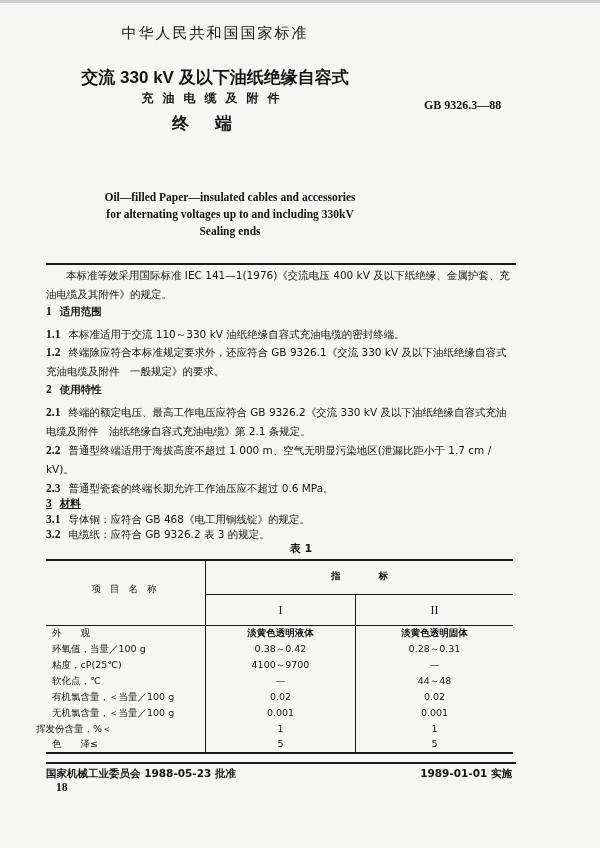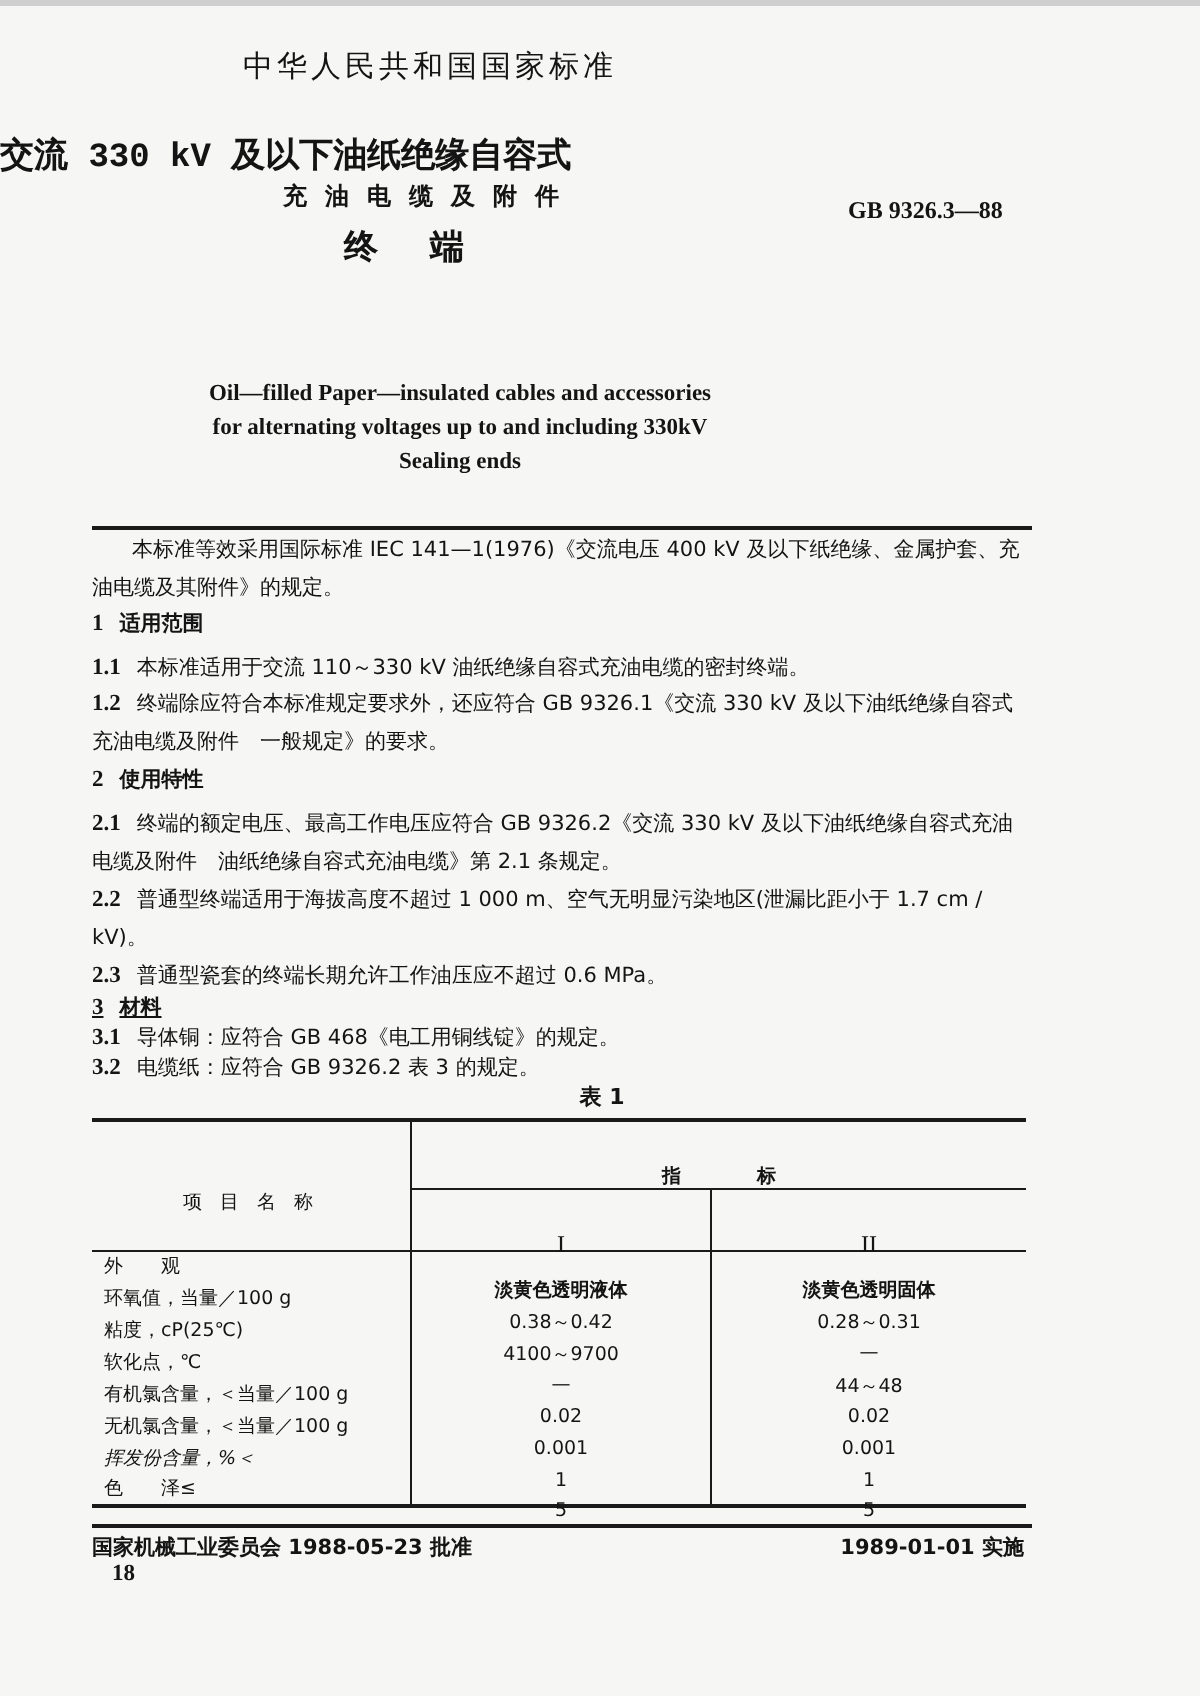--- a/index.html
+++ b/index.html
@@ -5,37 +5,37 @@
   html, body { margin: 0; padding: 0; }
   body {
     width: 600px; height: 848px; position: relative; overflow: hidden;
     background: #f6f6f4;
     font-family: "DejaVu Serif", "Liberation Serif", serif;
     color: #141414;
   }
   .topband { position: absolute; left: 0; top: 0; width: 600px; height: 3px; background: #cfcfcf; }
   .abs { position: absolute; white-space: nowrap; }
   .national { left: 0; width: 430px; top: 24px; text-align: center; font-family: "DejaVu Sans", sans-serif; font-weight: normal; font-size: 15px; letter-spacing: 2px; }
-  .title1 { left: 0; width: 430px; top: 66px; text-align: left; font-family: Liberation Mono, monospace; font-weight: bold; font-size: 17px; }
+  .title1 { left: 0; width: 430px; top: 66px; text-align: center; font-family: Liberation Sans, sans-serif; font-weight: bold; font-size: 17px; }
   .title2 { left: 0; width: 430px; top: 90px; text-align: center; font-family: "DejaVu Sans", sans-serif; font-weight: bold; font-size: 12px; letter-spacing: 9px; }
   .title3 { left: 0; width: 430px; top: 112px; text-align: center; font-family: "DejaVu Sans", sans-serif; font-weight: bold; font-size: 17px; letter-spacing: 26px; }
   .gbnum { left: 424px; top: 98px; font-family: "Liberation Serif", serif; font-weight: bold; font-size: 12px; }
   .en { left: 0; width: 460px; text-align: center; font-family: "Liberation Serif", serif; font-weight: bold; font-size: 11.5px; }
   .en1 { top: 191px; } .en2 { top: 208px; } .en3 { top: 225px; }
   .rule { position: absolute; left: 46px; width: 470px; height: 2px; background: #1a1a1a; }
   .body { font-family: "DejaVu Sans", sans-serif; font-size: 10.5px; }
   .para { left: 46px; width: 466px; white-space: normal; line-height: 19px; }
   .ind { text-indent: 20px; }
   .sec { font-weight: bold; }
   .num { font-weight: bold; font-family: "Liberation Serif", serif; font-size: 11.5px; margin-right: 8px; }
   .caption { left: 0; width: 582px; top: 541px; text-align: center; font-family: "DejaVu Sans", sans-serif; font-weight: bold; font-size: 11px; padding-left: 0; }
   .caption span { margin-left: 20px; }
   .tline { position: absolute; background: #1a1a1a; }
   .cell { position: absolute; font-family: "DejaVu Sans", sans-serif; font-size: 9.5px; white-space: nowrap; }
-  .ctr { text-align: center; margin-top: 12px; }
+  .ctr { text-align: center; }
   .footer-left { left: 46px; top: 767px; font-family: "DejaVu Sans", sans-serif; font-weight: bold; font-size: 10.5px; }
   .footer-right { left: 390px; top: 767px; width: 122px; text-align: right; font-family: "DejaVu Sans", sans-serif; font-weight: bold; font-size: 10.5px; }
   .pageno { left: 56px; top: 781px; font-family: "Liberation Serif", serif; font-weight: bold; font-size: 11.5px; }
 </style>
 </head>
 <body>
 
 <div class="topband"></div>
 
 <div class="abs national">中华人民共和国国家标准</div>
@@ -124,21 +124,21 @@
     <div class="cell" style="left:52px; top:691px;">有机氯含量，＜当量／100 g</div>
     <div class="cell ctr" style="left:206px; width:149px; top:691px;">0.02</div>
     <div class="cell ctr" style="left:356px; width:157px; top:691px;">0.02</div>
   </div>
   <div>
     <div class="cell" style="left:52px; top:707px;">无机氯含量，＜当量／100 g</div>
     <div class="cell ctr" style="left:206px; width:149px; top:707px;">0.001</div>
     <div class="cell ctr" style="left:356px; width:157px; top:707px;">0.001</div>
   </div>
   <div>
-    <div class="cell" style="left:52px; top:723px;font-style:italic;">挥发份含量，%＜</div>
+    <div class="cell" style="left:36px; top:723px;">挥发份含量，%＜</div>
     <div class="cell ctr" style="left:206px; width:149px; top:723px;">1</div>
     <div class="cell ctr" style="left:356px; width:157px; top:723px;">1</div>
   </div>
   <div>
     <div class="cell" style="left:52px; top:738px;">色　　泽≤</div>
     <div class="cell ctr" style="left:206px; width:149px; top:738px;">5</div>
     <div class="cell ctr" style="left:356px; width:157px; top:738px;">5</div>
   </div>
 </div>
 

